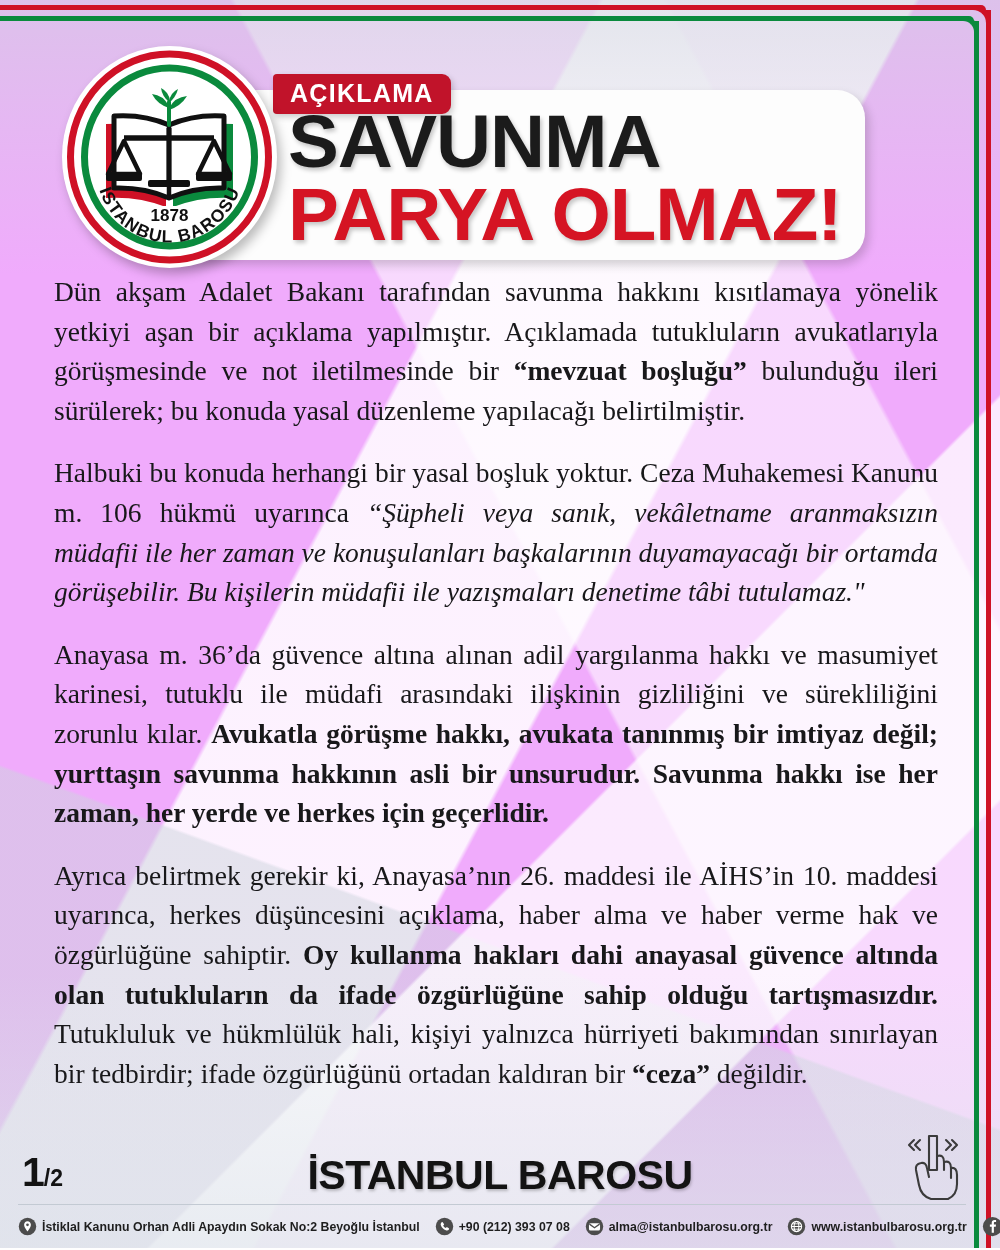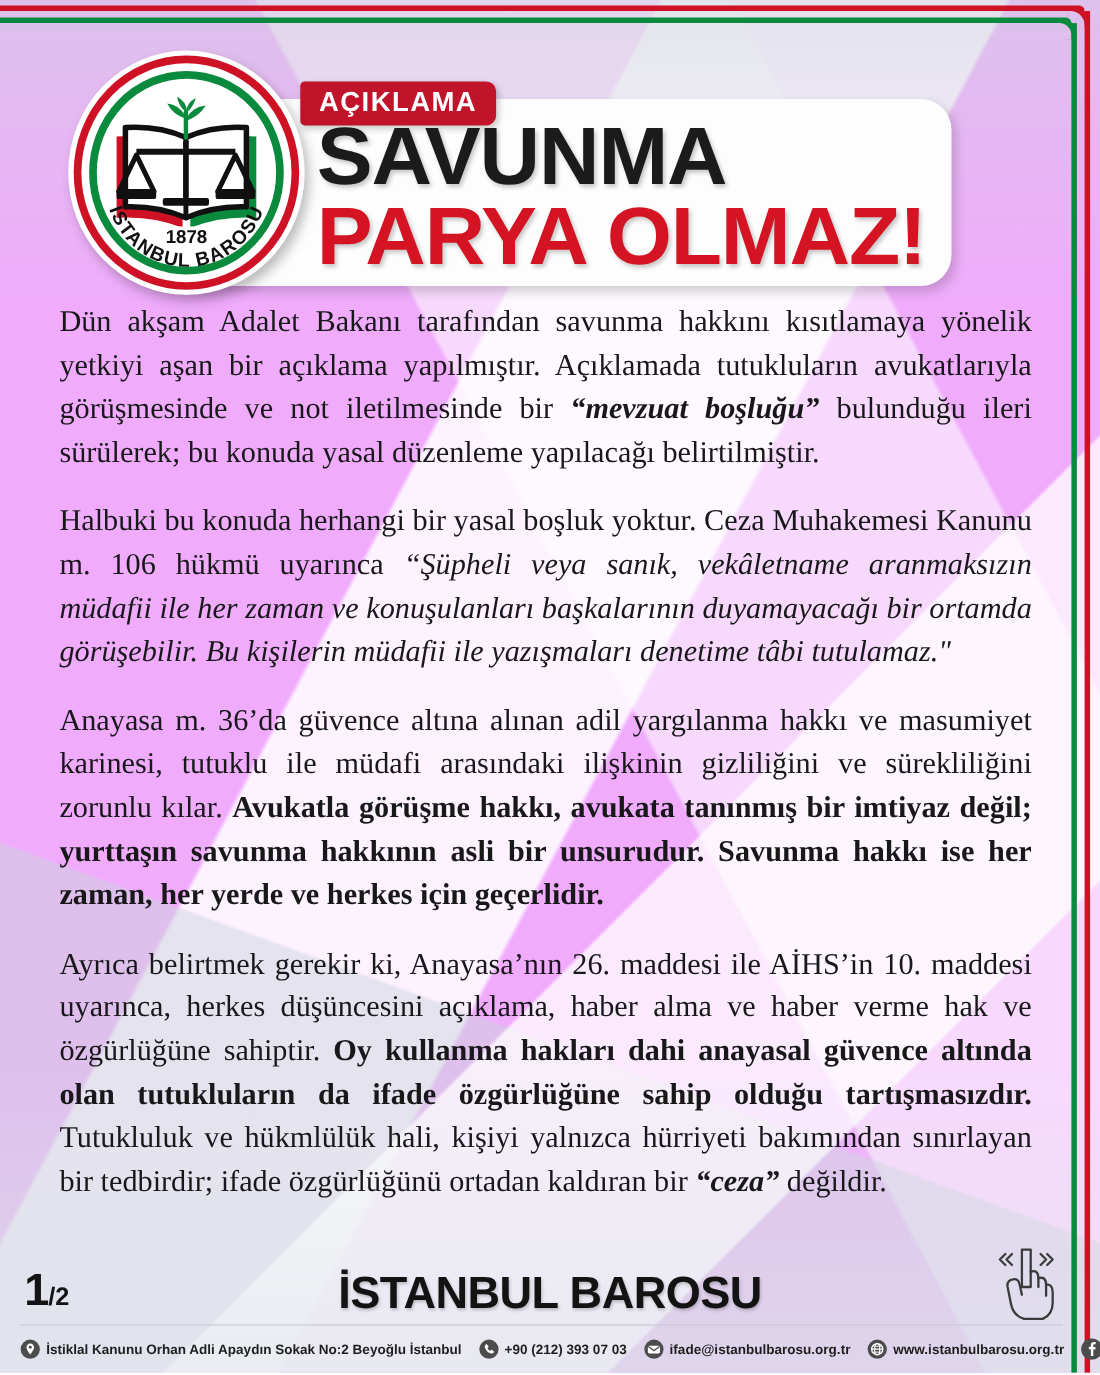--- a/index.html
+++ b/index.html
@@ -99,21 +99,21 @@
     position:absolute; left:54px; right:62px; top:272px;
     font-size:27.5px;
     line-height:1.44;
     color:#18181a;
     text-align:justify;
     text-justify:inter-word;
     z-index:6;
   }
   .content p { margin-bottom:23px; }
   .content p:last-child { margin-bottom:0; }
-  .it  { font-style:italic; font-weight:bold; }
+  .it  { font-weight:bold; }
   .itq { font-style:italic; }
   .bd  { font-weight:bold; }
 
   
   .footer-sep {
     position:absolute; left:18px; right:34px; top:1204px;
     height:1px; background:#c3cad3; z-index:7;
   }
   .pageno {
     position:absolute; left:22px; top:1149px;
@@ -258,32 +258,32 @@
       <span>İstiklal Kanunu Orhan Adli Apaydın Sokak No:2 Beyoğlu İstanbul</span>
     </div>
 
     <div class="citem">
       <span class="cicon">
         <svg viewBox="0 0 24 24">
             <circle cx="12" cy="12" r="11" fill="#4c4c4c"></circle>
             <path d="M8.4 6.6c.5-.4 1.1-.3 1.5.2l1.4 1.9c.3.5.2 1-.2 1.4l-.8.7c.5 1.4 1.7 2.6 3.1 3.2l.7-.8c.4-.4.9-.5 1.4-.2l1.9 1.3c.5.4.6 1 .2 1.5-1 1.2-2.4 1.6-3.9 1-2.9-1.1-5.3-3.5-6.3-6.4-.5-1.4-.1-2.8 1-3.8z" fill="#fff"></path>
           </svg>
       </span>
-      <span>+90 (212) 393 07 03</span>
+      <span>+90 (212) 393 07 08</span>
     </div>
 
     <div class="citem">
       <span class="cicon">
         <svg viewBox="0 0 24 24">
             <circle cx="12" cy="12" r="11" fill="#4c4c4c"></circle>
             <rect x="5" y="8" width="14" height="9" rx="2" fill="#fff"></rect>
             <path d="M5.6 9 L12 13.6 L18.4 9" stroke="#4c4c4c" stroke-width="1.6" fill="none"></path>
           </svg>
       </span>
-      <span>ifade@istanbulbarosu.org.tr</span>
+      <span>alma@istanbulbarosu.org.tr</span>
     </div>
 
     <div class="citem">
       <span class="cicon">
         <svg viewBox="0 0 24 24">
             <circle cx="12" cy="12" r="11" fill="#4c4c4c"></circle>
             <circle cx="12" cy="12" r="6.4" fill="none" stroke="#fff" stroke-width="1.5"></circle>
             <ellipse cx="12" cy="12" rx="3" ry="6.4" fill="none" stroke="#fff" stroke-width="1.3"></ellipse>
             <line x1="5.6" y1="12" x2="18.4" y2="12" stroke="#fff" stroke-width="1.3"></line>
             <line x1="6.6" y1="8.6" x2="17.4" y2="8.6" stroke="#fff" stroke-width="1.1"></line>

